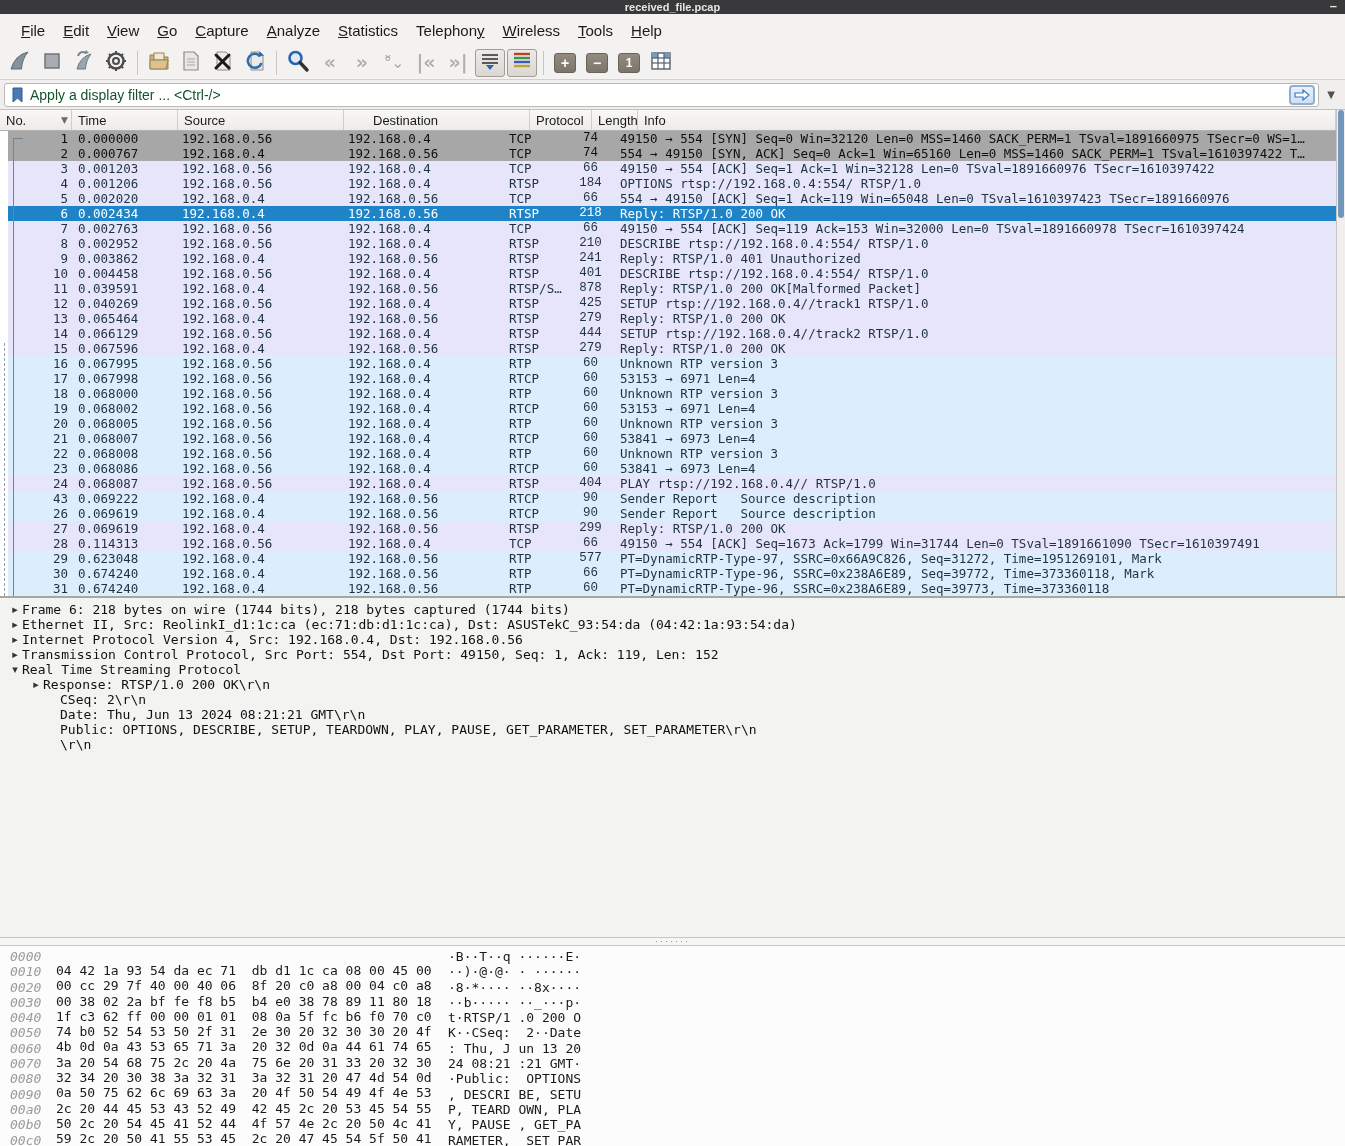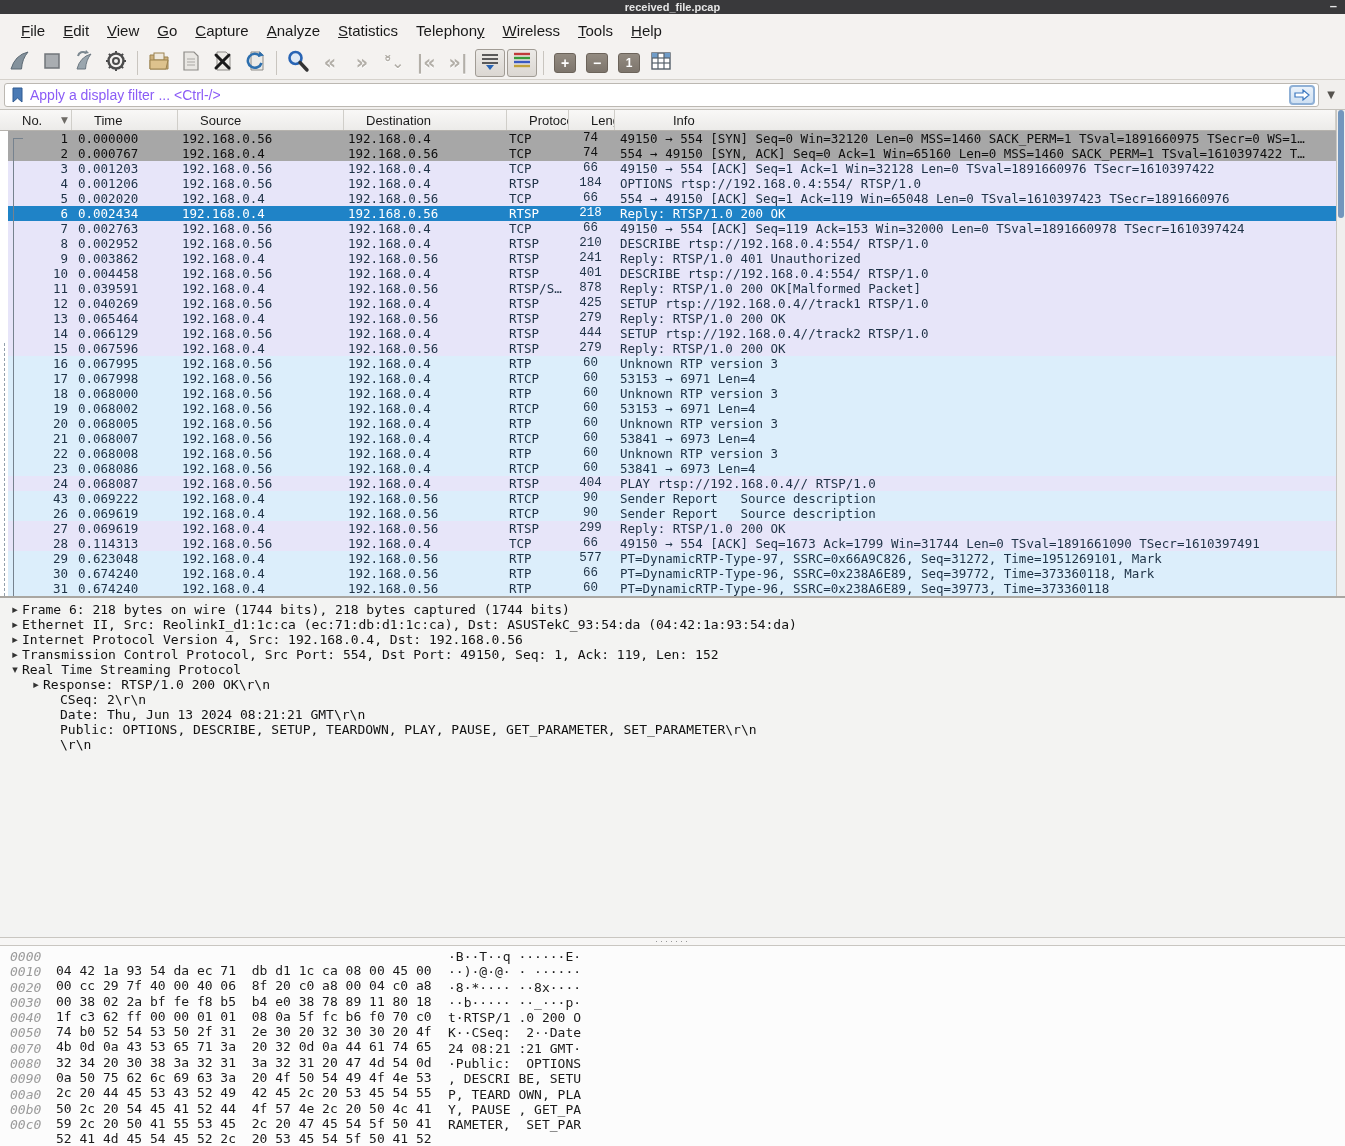--- a/index.html
+++ b/index.html
@@ -32,34 +32,34 @@
              border:1px solid #6b635a; border-radius:3px; color:#fff; font-weight:bold;
              display:flex; align-items:center; justify-content:center; font-size:14px; line-height:1; }
 
   
   .filterbar { height:30px; background:#f1efed; display:flex; align-items:center;
                padding:0 4px; flex:0 0 auto; border-bottom:1px solid #c4c1bb; }
   .filter-input { flex:1; height:24px; background:#ffffff; border:1px solid #bcb8b2;
                   border-radius:3px; display:flex; align-items:center; padding:0 3px; }
   .bookmark { width:13px; height:16px; margin:0 6px 0 3px; position:relative; flex:0 0 auto; }
   .bookmark svg { display:block; }
-  .filter-placeholder { color:#8b5cf6; font-size:14px; flex:1; white-space:nowrap; overflow:hidden; }
+  .filter-placeholder { color:#14532d; font-size:14px; flex:1; white-space:nowrap; overflow:hidden; }
   .apply-btn { width:26px; height:20px; border:2px solid #8fb0d6; border-radius:4px;
                background:linear-gradient(#eaf2fb,#cfe0f2); display:flex; align-items:center;
                justify-content:center; flex:0 0 auto; }
   .apply-btn svg { display:block; }
   .filter-caret { font-size:10px; color:#55524e; padding:0 6px 0 8px; flex:0 0 auto;
                   font-family:"DejaVu Sans", sans-serif; }
 
   
   .packet-pane { flex:0 0 auto; display:flex; background:#ffffff; border-bottom:2px solid #a9a6a1; }
   .packet-main { flex:1; overflow:hidden; }
   .plist-header { height:21px; display:flex; background:linear-gradient(#f9f8f7,#ecebe9);
                   border-bottom:1px solid #b5b2ad; font-size:13px; color:#1a1a1a; }
-  .hcell { border-right:1px solid #d0cec9; display:flex; align-items:center; padding-left:22px;
+  .hcell { border-right:1px solid #d0cec9; display:flex; align-items:center; padding-left:6px;
            white-space:nowrap; overflow:hidden; position:relative; }
   .hcell .sort { position:absolute; right:3px; top:5px; font-size:9px; color:#6e6b66;
                  font-family:"DejaVu Sans", sans-serif; }
   .rows-wrap { position:relative; height:465px; overflow:hidden; background:#fff; }
   .prow { height:15px; display:flex; font-family:"DejaVu Sans Mono", monospace;
           font-size:12.5px; line-height:15px; color:#1e3246; white-space:pre; }
   .prow .gutter { width:8px; background:#ffffff; flex:0 0 auto; }
   .prow .body { flex:1; display:flex; overflow:hidden; }
   .pcell { overflow:hidden; white-space:pre; flex:0 0 auto; }
   .c-no   { width:64px; text-align:right; padding-right:4px; }
@@ -286,30 +286,30 @@
           <div class="hcell" style="width: 72px;">
             <span>No.</span>
             <span class="sort">▼</span>
           </div>
           <div class="hcell" style="width: 106px;">
             <span>Time</span>
           </div>
           <div class="hcell" style="width: 166px;">
             <span>Source</span>
           </div>
-          <div class="hcell" style="width: 163px;">
+          <div class="hcell" style="width: 163px; margin-left: 23px;">
             <span>Destination</span>
           </div>
           <div class="hcell" style="width: 62px;">
             <span>Protocol</span>
           </div>
           <div class="hcell" style="width: 46px;">
             <span>Length</span>
           </div>
-          <div class="hcell" style="flex: 1 1 0%; margin-left: 36px;">
+          <div class="hcell" style="flex: 1 1 0%;">
             <span>Info</span>
           </div>
         </div>
       <div class="rows-wrap" id="rows-wrap">
           <div class="prow row-gray"><div class="gutter"></div><div class="body"><div class="pcell c-no">1</div><div class="pcell c-time">0.000000</div><div class="pcell c-src">192.168.0.56</div><div class="pcell c-dst">192.168.0.4</div><div class="pcell c-pro">TCP</div><div class="pcell c-len">74</div><div class="pcell c-info">49150 → 554 [SYN] Seq=0 Win=32120 Len=0 MSS=1460 SACK_PERM=1 TSval=1891660975 TSecr=0 WS=1…</div></div></div>
           <div class="prow row-gray"><div class="gutter"></div><div class="body"><div class="pcell c-no">2</div><div class="pcell c-time">0.000767</div><div class="pcell c-src">192.168.0.4</div><div class="pcell c-dst">192.168.0.56</div><div class="pcell c-pro">TCP</div><div class="pcell c-len">74</div><div class="pcell c-info">554 → 49150 [SYN, ACK] Seq=0 Ack=1 Win=65160 Len=0 MSS=1460 SACK_PERM=1 TSval=1610397422 T…</div></div></div>
           <div class="prow row-tcp"><div class="gutter"></div><div class="body"><div class="pcell c-no">3</div><div class="pcell c-time">0.001203</div><div class="pcell c-src">192.168.0.56</div><div class="pcell c-dst">192.168.0.4</div><div class="pcell c-pro">TCP</div><div class="pcell c-len">66</div><div class="pcell c-info">49150 → 554 [ACK] Seq=1 Ack=1 Win=32128 Len=0 TSval=1891660976 TSecr=1610397422</div></div></div>
           <div class="prow row-tcp"><div class="gutter"></div><div class="body"><div class="pcell c-no">4</div><div class="pcell c-time">0.001206</div><div class="pcell c-src">192.168.0.56</div><div class="pcell c-dst">192.168.0.4</div><div class="pcell c-pro">RTSP</div><div class="pcell c-len">184</div><div class="pcell c-info">OPTIONS rtsp://192.168.0.4:554/ RTSP/1.0</div></div></div>
           <div class="prow row-tcp"><div class="gutter"></div><div class="body"><div class="pcell c-no">5</div><div class="pcell c-time">0.002020</div><div class="pcell c-src">192.168.0.4</div><div class="pcell c-dst">192.168.0.56</div><div class="pcell c-pro">TCP</div><div class="pcell c-len">66</div><div class="pcell c-info">554 → 49150 [ACK] Seq=1 Ack=119 Win=65048 Len=0 TSval=1610397423 TSecr=1891660976</div></div></div>
           <div class="prow row-sel"><div class="gutter"></div><div class="body"><div class="pcell c-no">6</div><div class="pcell c-time">0.002434</div><div class="pcell c-src">192.168.0.4</div><div class="pcell c-dst">192.168.0.56</div><div class="pcell c-pro">RTSP</div><div class="pcell c-len">218</div><div class="pcell c-info">Reply: RTSP/1.0 200 OK</div></div></div>
@@ -365,20 +365,21 @@
     <span class="dots">·······</span>
   </div>
 
   <div class="hex-pane" id="hex-pane">
       <div class="hxrow"><span class="hxoff">0000</span><span class="hxbytes">04 42 1a 93 54 da ec 71  db d1 1c ca 08 00 45 00</span><span class="hxascii">·B··T··q ······E·</span></div>
       <div class="hxrow"><span class="hxoff">0010</span><span class="hxbytes">00 cc 29 7f 40 00 40 06  8f 20 c0 a8 00 04 c0 a8</span><span class="hxascii">··)·@·@· · ······</span></div>
       <div class="hxrow"><span class="hxoff">0020</span><span class="hxbytes">00 38 02 2a bf fe f8 b5  b4 e0 38 78 89 11 80 18</span><span class="hxascii">·8·*···· ··8x····</span></div>
       <div class="hxrow"><span class="hxoff">0030</span><span class="hxbytes">1f c3 62 ff 00 00 01 01  08 0a 5f fc b6 f0 70 c0</span><span class="hxascii">··b····· ··_···p·</span></div>
       <div class="hxrow"><span class="hxoff">0040</span><span class="hxbytes">74 b0 52 54 53 50 2f 31  2e 30 20 32 30 30 20 4f</span><span class="hxascii">t·RTSP/1 .0 200 O</span></div>
       <div class="hxrow"><span class="hxoff">0050</span><span class="hxbytes">4b 0d 0a 43 53 65 71 3a  20 32 0d 0a 44 61 74 65</span><span class="hxascii">K··CSeq:  2··Date</span></div>
+      <div class="hxrow"><span class="hxoff">0060</span><span class="hxbytes">3a 20 54 68 75 2c 20 4a  75 6e 20 31 33 20 32 30</span><span class="hxascii">: Thu, J un 13 20</span></div>
       <div class="hxrow"><span class="hxoff">0070</span><span class="hxbytes">32 34 20 30 38 3a 32 31  3a 32 31 20 47 4d 54 0d</span><span class="hxascii">24 08:21 :21 GMT·</span></div>
       <div class="hxrow"><span class="hxoff">0080</span><span class="hxbytes">0a 50 75 62 6c 69 63 3a  20 4f 50 54 49 4f 4e 53</span><span class="hxascii">·Public:  OPTIONS</span></div>
       <div class="hxrow"><span class="hxoff">0090</span><span class="hxbytes">2c 20 44 45 53 43 52 49  42 45 2c 20 53 45 54 55</span><span class="hxascii">, DESCRI BE, SETU</span></div>
       <div class="hxrow"><span class="hxoff">00a0</span><span class="hxbytes">50 2c 20 54 45 41 52 44  4f 57 4e 2c 20 50 4c 41</span><span class="hxascii">P, TEARD OWN, PLA</span></div>
       <div class="hxrow"><span class="hxoff">00b0</span><span class="hxbytes">59 2c 20 50 41 55 53 45  2c 20 47 45 54 5f 50 41</span><span class="hxascii">Y, PAUSE , GET_PA</span></div>
       <div class="hxrow"><span class="hxoff">00c0</span><span class="hxbytes">52 41 4d 45 54 45 52 2c  20 53 45 54 5f 50 41 52</span><span class="hxascii">RAMETER,  SET_PAR</span></div>
     </div>
 
 </div>
 

